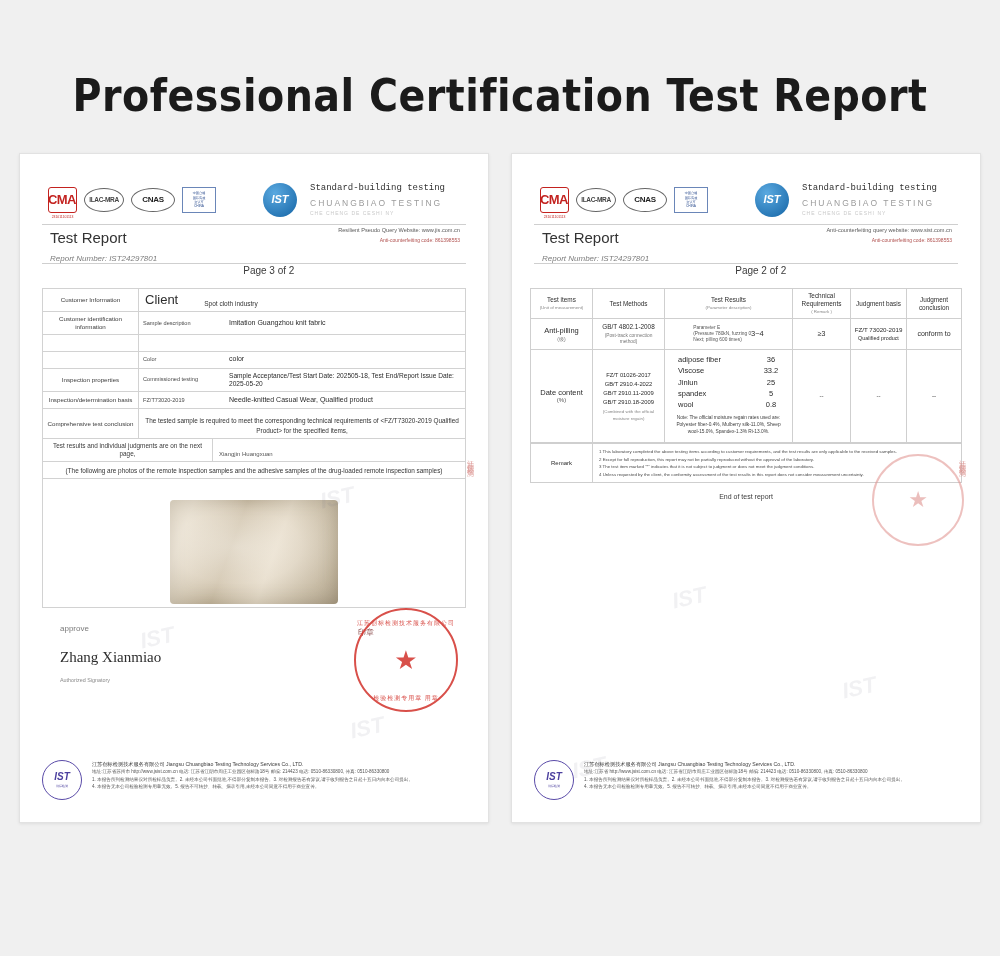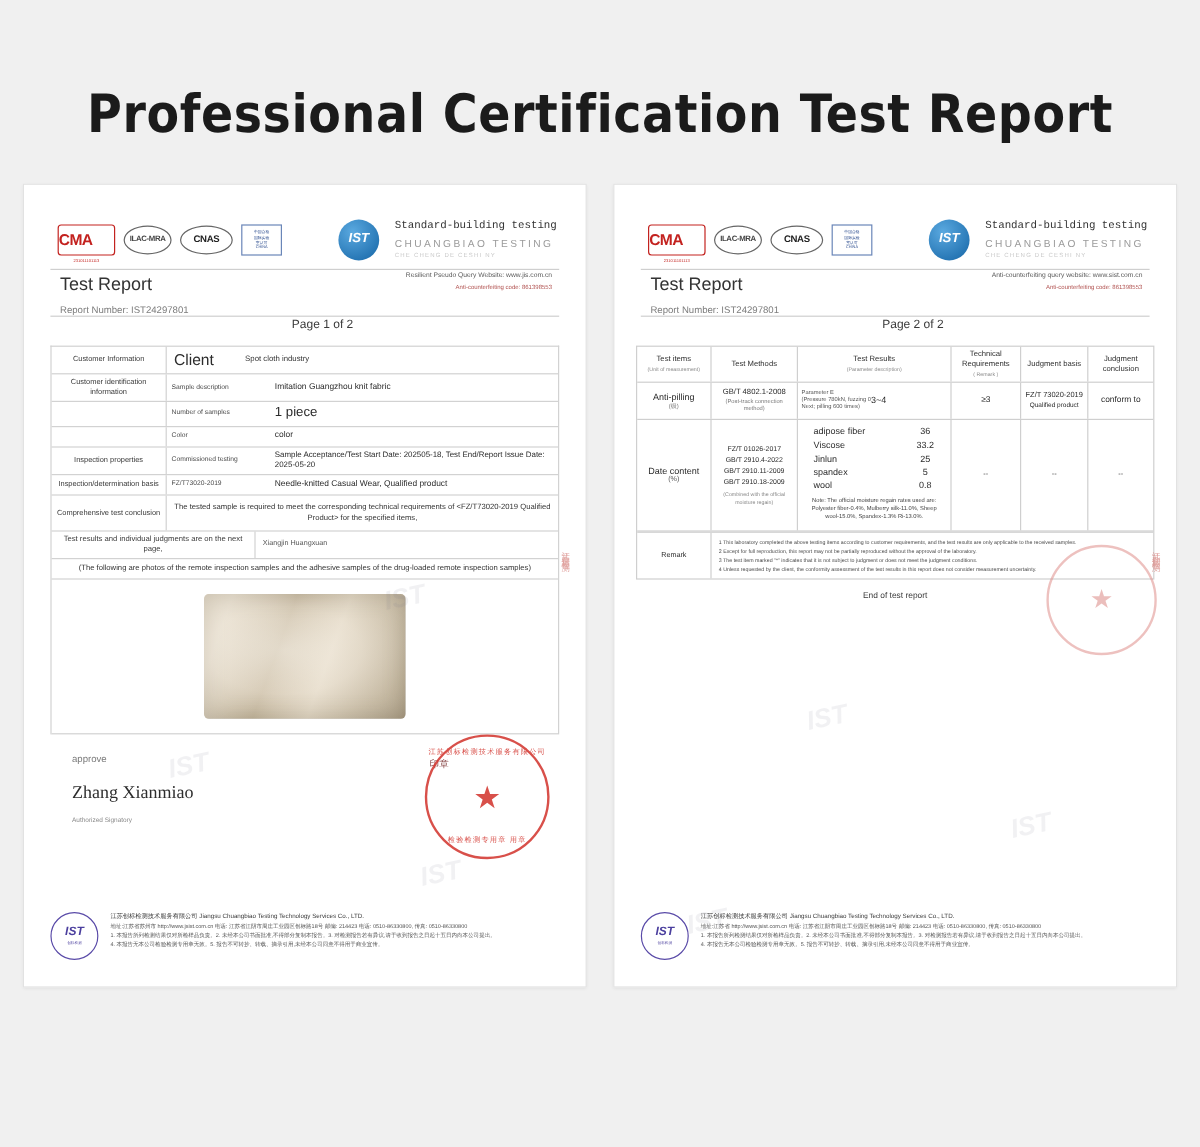--- a/index.html
+++ b/index.html
@@ -41,27 +41,27 @@
   }
   
   .cert-row {
     display: flex;
     align-items: center;
     gap: 7px;
     padding: 28px 0 0 28px;
     height: 64px;
   }
   .cma {
-    width: 48px; height: 26px;
+    width: 29px; height: 26px;
     border: 1.4px solid #c3221f;
     border-radius: 3px;
     color: #c3221f;
     font-weight: bold;
     font-size: 13px;
-    display: flex; align-items: center; justify-content: flex-start;
+    display: flex; align-items: center; justify-content: flex-end;
     position: relative;
     letter-spacing: -0.5px;
   }
   .cma .sub {
     position: absolute;
     bottom: -7px; left: 0; width: 100%;
     font-size: 3.4px;
     color: #c3221f;
     font-weight: normal;
     text-align: center;
@@ -112,21 +112,21 @@
     display: flex;
     align-items: flex-start;
     height: 40px;
     position: relative;
   }
   .title-band .tb-left {
     width: 52%;
     padding: 4px 0 0 8px;
   }
   .tb-title { font-size: 15px; color: #333; }
-  .tb-report-no { font-size: 8px; color: #7d7d7d; margin-top: 6px; }
+  .tb-report-no { font-size: 8px; color: #7d7d7d; margin-top: 6px; font-style: italic; }
   .title-band .tb-right {
     width: 48%;
     padding-top: 2px;
     font-size: 5.6px;
     color: #5a5a5a;
     text-align: right;
     padding-right: 6px;
   }
   .tb-right .anti { color: #b0504e; font-size: 5px; margin-top: 3px;}
   .page-of {
@@ -153,21 +153,21 @@
     border-right: 1px solid #d2d2d2;
     padding: 3px 3px;
     font-size: 6.2px;
     display: flex; align-items: center; justify-content: center;
     text-align: center;
     color: #3a3a3a;
   }
   .info-row .val {
     flex: 1;
     padding: 3px 6px;
-    display: flex; align-items: center;
+    display: flex; align-items: flex-end;
     font-size: 6.4px;
     color: #333;
   }
   .info-row .val.big { font-size: 13px; color: #2c2c2c; }
   .sub-split { display: flex; flex: 1; }
   .sub-split .sl {
     width: 86px; font-size: 5.6px; color: #4a4a4a;
     padding: 3px 4px; display:flex; align-items:center;
   }
   .sub-split .sv { flex: 1; padding: 3px 4px; display: flex; align-items: center; }
@@ -367,21 +367,21 @@
 
       <div class="title-band">
         <div class="tb-left">
           <div class="tb-title">Test Report</div>
           <div class="tb-report-no">Report Number: IST24297801</div>
         </div>
         <div class="tb-right">
           <div>Resilient Pseudo Query Website: www.jis.com.cn</div>
           <div class="anti">Anti-counterfeiting code: 861398553</div>
         </div>
-        <div class="page-of">Page 1 of 2</div>
+        <div class="page-of">Page 3 of 2</div>
       </div>
 
       <div class="info-table">
 
         <div class="info-row">
           <div class="lab">Customer Information</div>
           <div class="val big">
             <span>Client</span>
             <span style="font-size:6.5px;margin-left:26px;color:#333">Spot cloth industry</span>
           </div>
@@ -390,24 +390,20 @@
         <div class="info-row">
           <div class="lab">Customer identification information</div>
           <div class="sub-split">
             <div class="sl">Sample description</div>
             <div class="sv">Imitation Guangzhou knit fabric</div>
           </div>
         </div>
 
         <div class="info-row">
           <div class="lab"></div>
-          <div class="sub-split">
-            <div class="sl">Number of samples</div>
-            <div class="sv mid" style="font-size:11px">1 piece</div>
-          </div>
         </div>
 
         <div class="info-row">
           <div class="lab"></div>
           <div class="sub-split">
             <div class="sl">Color</div>
             <div class="sv">color</div>
           </div>
         </div>
 
@@ -542,21 +538,21 @@
 
         <div class="rt-row">
           <div class="c1">
             <span style="font-size:7.5px">Anti-pilling</span>
             <span class="tiny" style="font-size:5px;color:#777">(级)</span>
           </div>
           <div class="c2">
             <span style="font-size:6.4px">GB/T 4802.1-2008</span>
             <span style="font-size:4.8px;color:#777;margin-top:2px">(Post-track connection method)</span>
           </div>
-          <div class="c3" style="flex-direction:row; justify-content:flex-start">
+          <div class="c3" style="flex-direction:row; justify-content:center">
             <span style="font-size:4.8px;color:#555;white-space:pre-line;text-align:left">Parameter E
 (Pressure 780kN, fuzzing 0
 Next; pilling 600 times)</span>
             <span style="font-size:7.5px">3~4</span>
           </div>
           <div class="c4">
             <span style="font-size:7px">≥3</span>
           </div>
           <div class="c5">
             <span>FZ/T 73020-2019</span>

